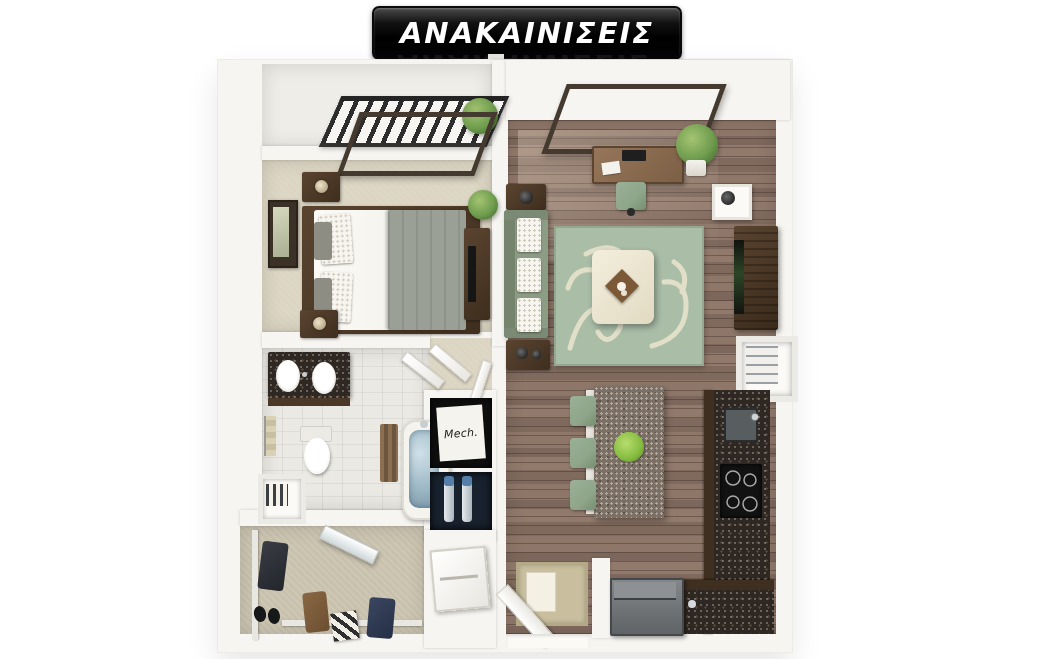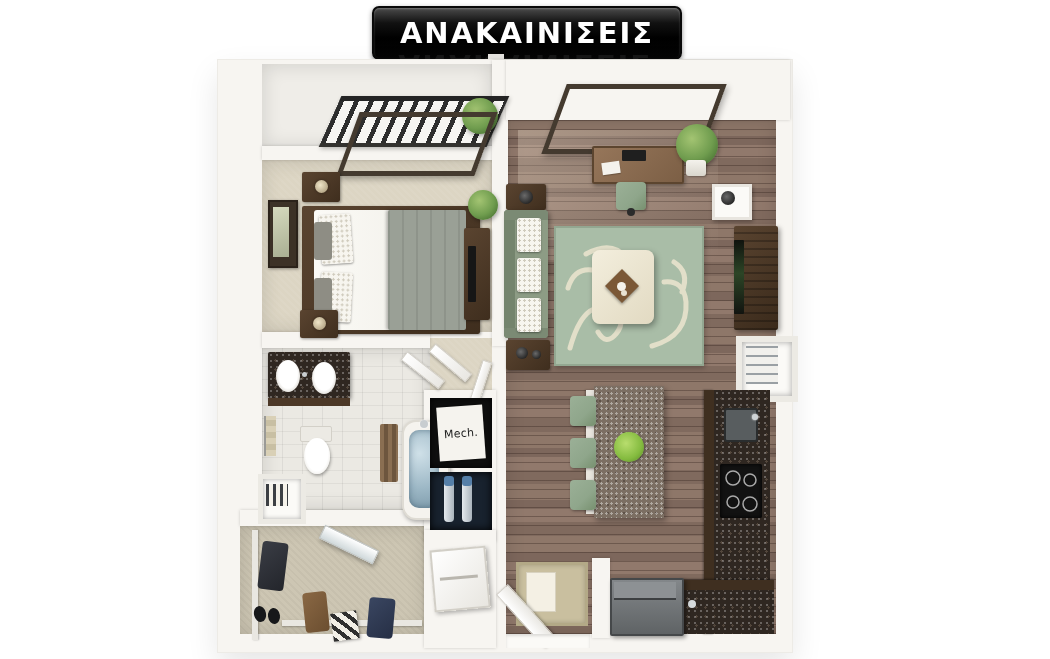--- a/index.html
+++ b/index.html
@@ -5,21 +5,21 @@
   :root{
     --banner-bg:#0c0c0c; --banner-text:#ffffff; --wall:#f7f5f1;
     --wood-floor:#8a7265; --carpet:#dcd5c3; --carpet-closet:#cdc6b3;
     --tile:#ebe9e3; --rug-green:#a9bda7; --rug-cream:#e9e3cd;
     --sofa-green:#8d9c85; --counter-granite:#2f2721; --cabinet-wood:#3f2f20;
     --island-granite:#7c6f63; --furniture-wood:#4c3827; --plant-green:#6f9c4e;
     --water-blue:#9db8c6; --chair-green:#8fa68b;
   }
   html,body{margin:0;padding:0;background:#ffffff;}
   body{font-family:"DejaVu Sans","Liberation Sans",sans-serif;}
-  .stage{position:relative;width:1050px;height:659px;background:#ffffff;overflow:hidden;}
+  .stage{position:relative;width:1050px;height:659px;background:#ffffff;overflow:hidden;font-style:italic;}
   .abs{position:absolute;}
 
   
   .banner{left:372px;top:6px;width:306px;height:50px;border-radius:7px;
     background:linear-gradient(180deg,#4a4a4a 0%,#111 30%,#000 60%,#050505 100%);
     border:2px solid #0a0a0a;box-shadow:0 2px 5px rgba(0,0,0,.45), inset 0 1px 2px rgba(255,255,255,.25);
     display:flex;align-items:center;justify-content:center;}
   .banner-text{color:var(--banner-text);font-weight:bold;font-size:29px;letter-spacing:2px;
     text-shadow:0 1px 1px rgba(0,0,0,.8);white-space:nowrap;}
   .banner-reflection{left:372px;top:55px;width:306px;height:16px;overflow:hidden;opacity:.22;}

